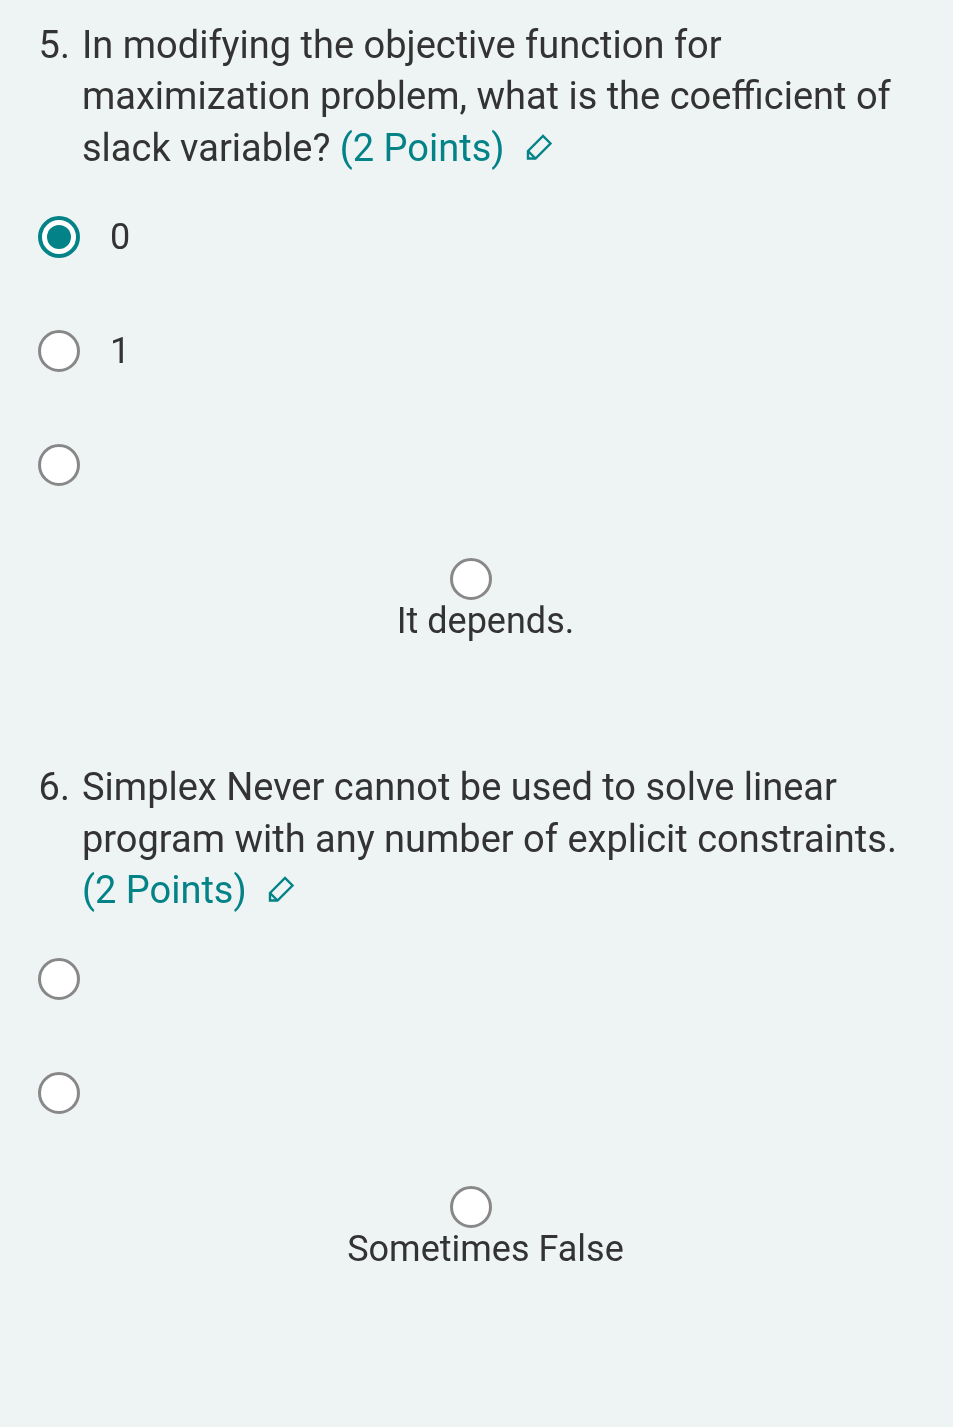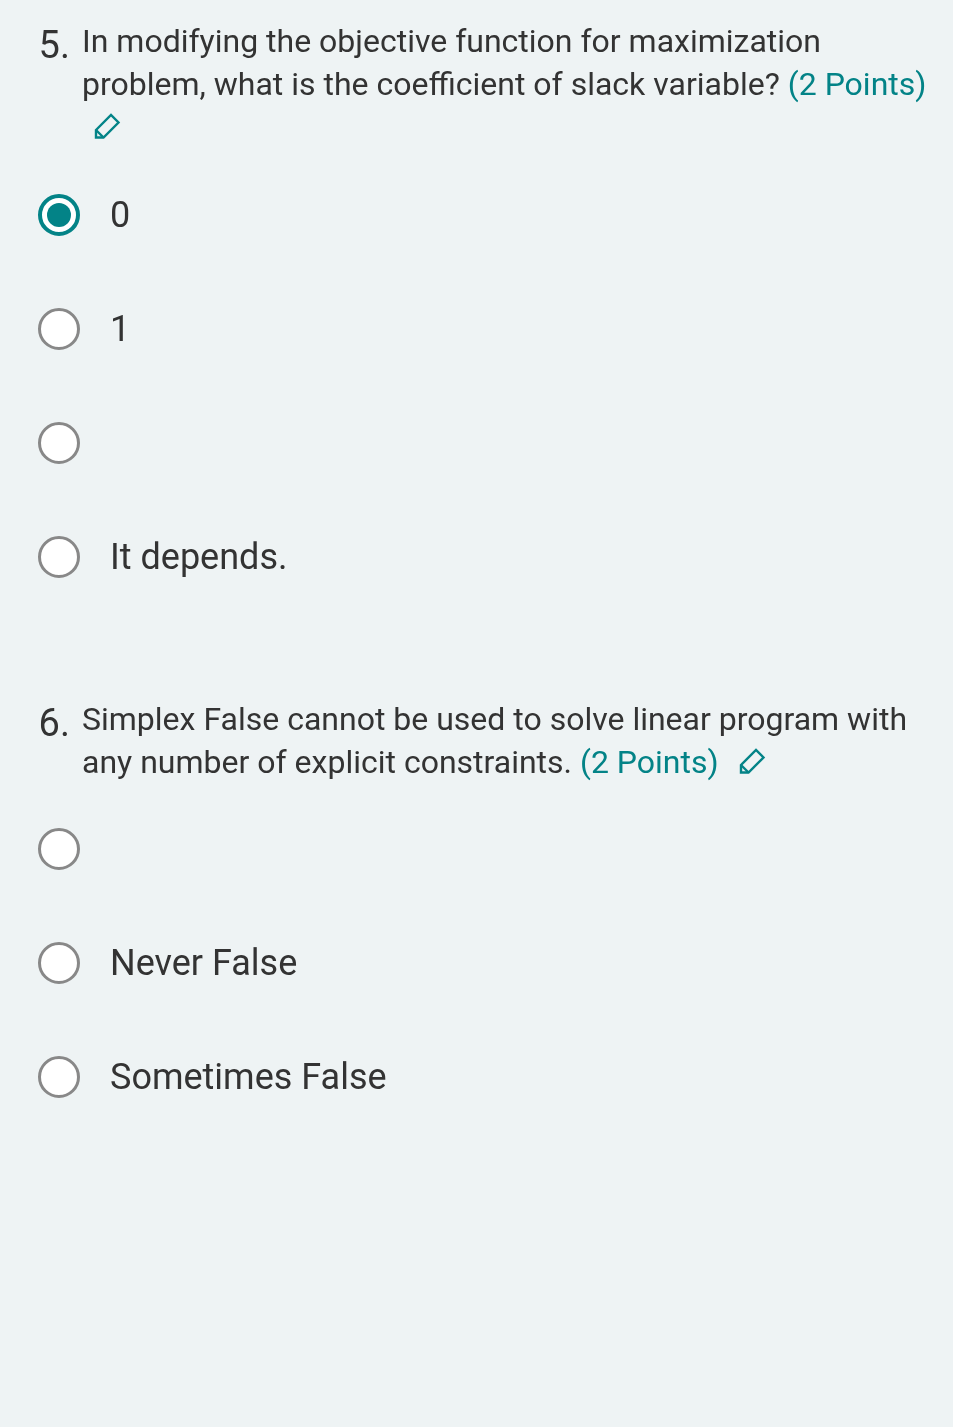--- a/index.html
+++ b/index.html
@@ -22,21 +22,21 @@
   .question-number {
     font-size: 38px;
     color: #333;
     margin-right: 12px;
     line-height: 1.35;
     flex-shrink: 0;
     min-width: 50px;
     text-align: right;
   }
   .question-text {
-    font-size: 32px;
+    font-size: 38px;
     color: #333;
     line-height: 1.35;
   }
   .question-text .points {
     color: #038387;
   }
   .eraser-icon {
     display: inline-block;
     vertical-align: middle;
     margin-left: 8px;
@@ -45,20 +45,21 @@
     padding-left: 18px;
   }
   .option-row {
     display: flex;
     align-items: center;
     margin-bottom: 72px;
     cursor: pointer;
   }
   .option-row:last-child {
     margin-bottom: 0;
+    flex-direction: column;
   }
   .radio {
     width: 42px;
     height: 42px;
     border-radius: 50%;
     border: 3px solid #888;
     background: #fff;
     margin-right: 30px;
     flex-shrink: 0;
     display: flex;
@@ -128,36 +129,35 @@
     </div>
   </div>
 </div>
 
 <div class="spacer-between"></div>
 
 <div class="question-block">
   <div class="question-header">
     <div class="question-number">6.</div>
     <div class="question-text">
-      <span>Simplex False cannot be used to solve linear program with any number of explicit constraints.</span>
+      <span>Simplex Never cannot be used to solve linear program with any number of explicit constraints.</span>
       <span class="points">(2 Points)</span>
       <span class="eraser-icon">
         <svg width="36" height="36" viewBox="0 0 24 24" fill="none" stroke="#038387" stroke-width="1.6">
           <path d="M4 16 L14 6 L19 11 L9 21 L4 21 Z"></path>
           <line x1="9" y1="21" x2="4" y2="16"></line>
         </svg>
       </span>
     </div>
   </div>
   <div class="options">
     <div class="option-row">
       <div class="radio"></div>
     </div>
     <div class="option-row">
       <div class="radio"></div>
-      <div class="option-label">Never False</div>
     </div>
     <div class="option-row" style="margin-bottom:6px;">
       <div class="radio"></div>
       <div class="option-label">Sometimes False</div>
     </div>
   </div>
 </div>
 
 </body></html>

